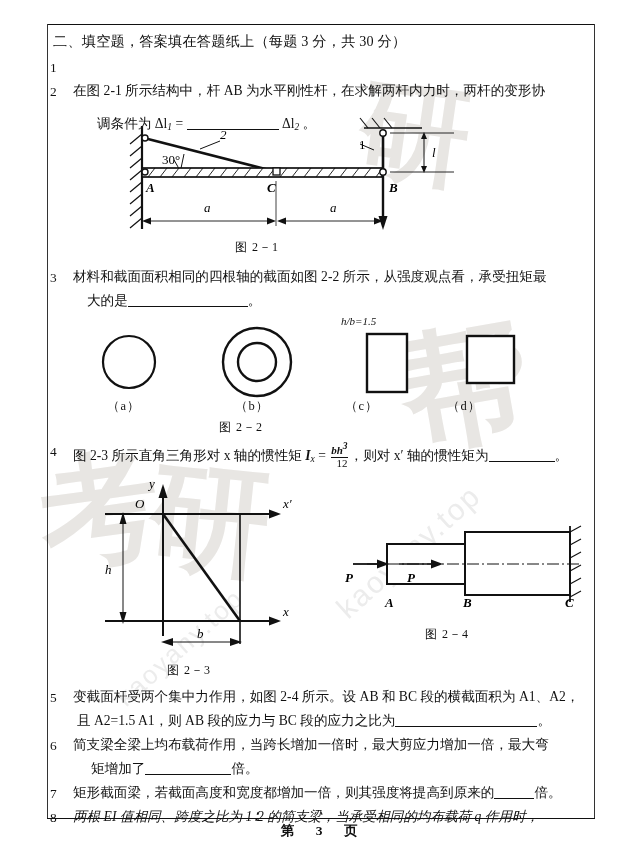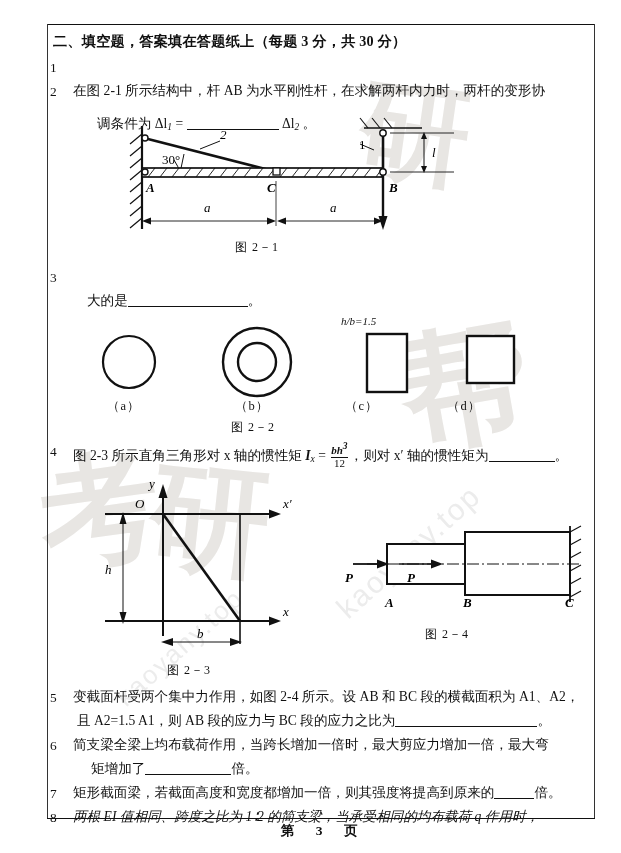--- a/index.html
+++ b/index.html
@@ -55,28 +55,28 @@
   }
   .footer{
     position:absolute;left:47px;top:822px;width:548px;
     text-align:center;font-size:13.5px;letter-spacing:4px;
     color:#111;font-weight:700;z-index:3;
   }
 
   
   .content{position:absolute;left:47px;top:24px;width:548px;height:794px;z-index:2;}
   .ln{position:absolute;white-space:nowrap;font-size:13.6px;line-height:1;}
-  .sec-title{font-weight:700;font-size:14.2px;letter-spacing:.2px;}
+  .sec-title{font-weight:400;font-size:14.2px;letter-spacing:.2px;}
   .num{position:absolute;font-size:13.4px;}
   .it{font-style:italic;}
   .bi{font-style:italic;font-weight:700;}
   .sub{font-size:9.5px;vertical-align:-2px;}
   .sup{font-size:9.5px;vertical-align:5px;}
   .blank{display:inline-block;border-bottom:1.1px solid #111;height:12px;vertical-align:-2px;}
-  .frac{display:inline-block;text-align:center;vertical-align:-7px;line-height:1.05;margin:0 2px;}
+  .frac{display:inline-block;text-align:right;vertical-align:-7px;line-height:1.05;margin:0 2px;}
   .frac .n{display:block;font-size:11px;font-style:italic;font-weight:700;}
   .frac .d{display:block;font-size:11px;border-top:1.1px solid #111;padding-top:0px;}
 
   
   .fig{position:absolute;z-index:2;}
   .cap{position:absolute;font-size:12px;letter-spacing:1px;z-index:2;}
   svg{display:block;overflow:visible;}
   .lbl{font-family:"Liberation Serif",serif;font-style:italic;font-size:13px;}
   .lbl-b{font-family:"Liberation Serif",serif;font-style:italic;font-weight:700;font-size:13px;}
   .lbl-n{font-family:"Liberation Serif",serif;font-size:13px;}
@@ -196,20 +196,21 @@
         <text class="lbl-b" x="165" y="68">C</text>
         <text class="lbl-b" x="287" y="68">B</text>
         <text class="lbl" x="102" y="88">a</text>
         <text class="lbl" x="228" y="88">a</text>
         <text class="lbl" x="330" y="33">l</text>
       </svg>
     </div>
     <div class="cap" style="left:188px;top:215px;">图 2－1</div>
 
     <div class="num" style="left:3px;top:246px;">3</div>
+    <div class="ln" style="left:26px;top:246px;">材料和截面面积相同的四根轴的截面如图 2-2 所示，从强度观点看，承受扭矩最</div>
     <div class="ln" style="left:40px;top:270px;text-align:right;">
       <span>大的是</span><span class="blank" style="width:120px;"></span><span>。</span>
     </div>
 
     <div class="fig" style="left:20px;top:290px;">
       <svg width="520" height="110" viewBox="0 0 520 110">
 
         <circle cx="62" cy="48" r="26" fill="#fff" stroke="#111" stroke-width="2.2"></circle>
 
         <circle cx="190" cy="48" r="34" fill="#fff" stroke="#111" stroke-width="2.4"></circle>
@@ -218,21 +219,21 @@
         <rect x="300" y="20" width="40" height="58" fill="#fff" stroke="#111" stroke-width="2.4"></rect>
 
         <rect x="400" y="22" width="47" height="47" fill="#fff" stroke="#111" stroke-width="2.4"></rect>
       </svg>
     </div>
     <div class="ln" style="left:294px;top:292px;font-style:italic;font-size:11px;">h/b=1.5</div>
     <div class="cap" style="left:60px;top:374px;font-size:12.5px;">（a）</div>
     <div class="cap" style="left:188px;top:374px;font-size:12.5px;">（b）</div>
     <div class="cap" style="left:298px;top:374px;font-size:12.5px;">（c）</div>
     <div class="cap" style="left:400px;top:374px;font-size:12.5px;">（d）</div>
-    <div class="cap" style="left:184px;top:395px;">图 2－2</div>
+    <div class="cap" style="left:172px;top:395px;">图 2－2</div>
 
     <div class="num" style="left:3px;top:420px;">4</div>
     <div class="ln" style="left:26px;top:418px;">
       <span>图 2-3 所示直角三角形对 x 轴的惯性矩 </span><span class="bi">I</span><span class="sub it">x</span><span> = </span><span class="frac"><span class="n"><span>bh</span><span class="sup">3</span></span><span class="d">12</span></span><span>，则对 x′ 轴的惯性矩为</span><span class="blank" style="width:66px;"></span><span>。</span>
     </div>
 
     <div class="fig" style="left:38px;top:442px;">
       <svg width="250" height="200" viewBox="0 0 250 200">
 
         <line x1="20" y1="48" x2="188" y2="48" stroke="#111" stroke-width="2"></line>

